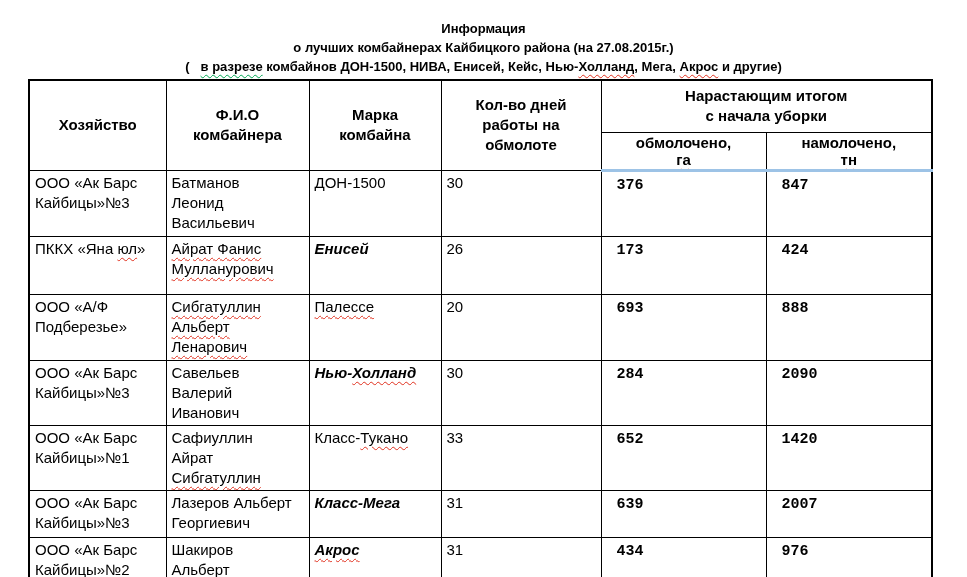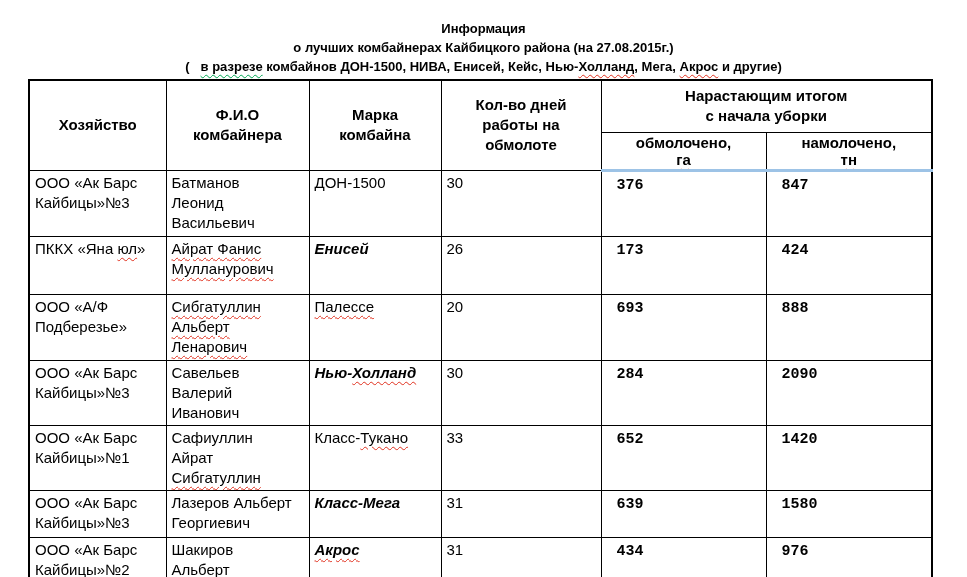--- a/index.html
+++ b/index.html
@@ -145,21 +145,21 @@
     <td class="num">1420</td>
   </tr>
         <tr>
     <td class="text">ООО «Ак Барс
 Кайбицы»№3</td>
     <td class="text">Лазеров Альберт
 Георгиевич</td>
     <td class="text b">Класс-Мега</td>
     <td class="days">31</td>
     <td class="num">639</td>
-    <td class="num">1580</td>
+    <td class="num">2007</td>
   </tr>
         <tr>
     <td class="text">ООО «Ак Барс
 Кайбицы»№2</td>
     <td class="text">Шакиров
 Альберт
 <span class="sq-red">Юнусович</span></td>
     <td class="text b"><span class="sq-red">Акрос</span></td>
     <td class="days">31</td>
     <td class="num">434</td>

